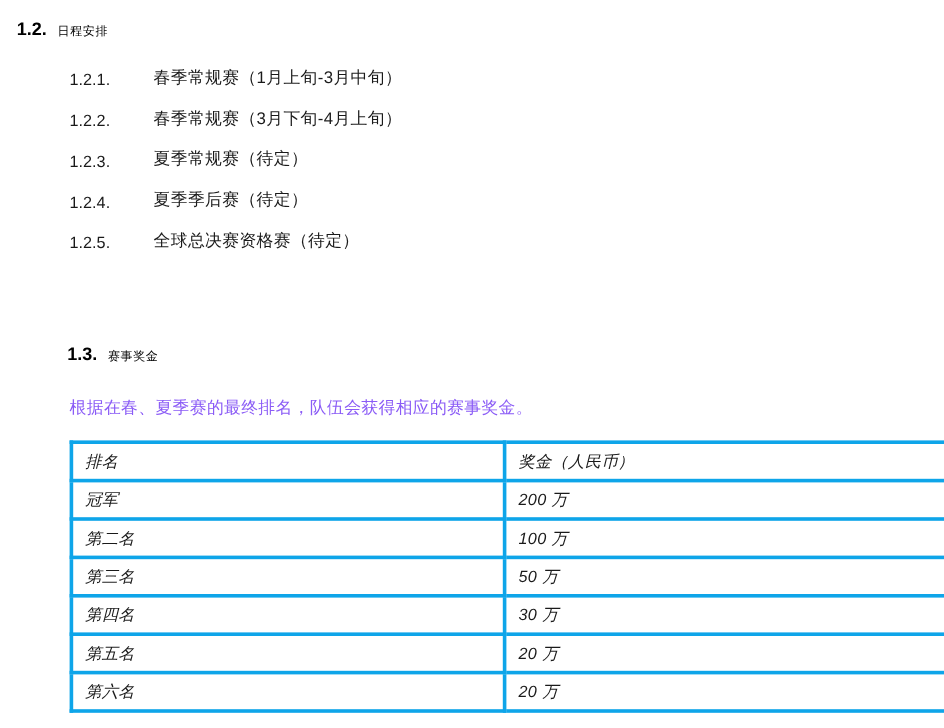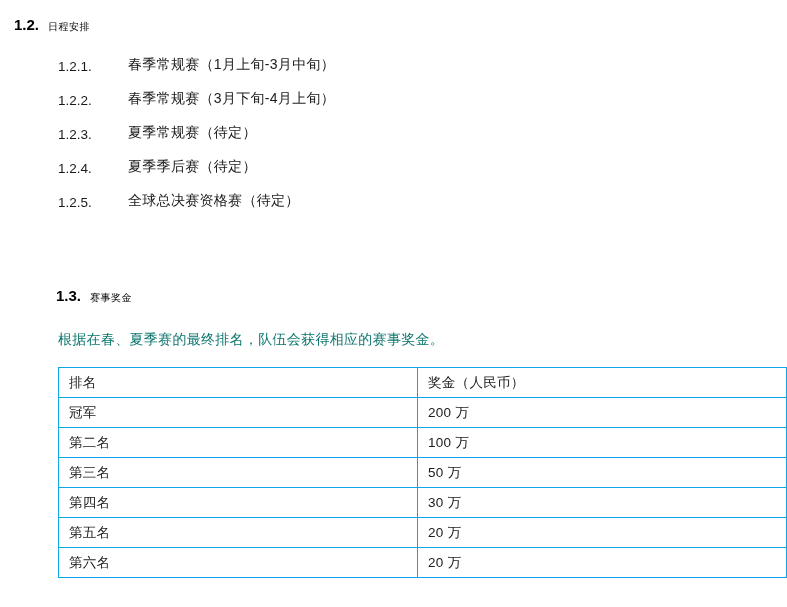--- a/index.html
+++ b/index.html
@@ -61,38 +61,39 @@
     padding-left: 60px;
     font-size: 14px;
     letter-spacing: 0.3px;
   }
 
   
   .paragraph {
     padding-left: 58px;
     font-size: 14px;
     letter-spacing: 0.3px;
-    color: #0f766e;
+    color: #8b5cf6;
   }
 
   
   .prize-table {
     border-collapse: collapse;
     margin-left: 58px;
     width: 708px;
     table-layout: fixed;
   }
   .prize-table td {
-    border: 1px solid #0ea5e9;
+    border: 3px solid #0ea5e9;
     height: 29px;
     padding: 0 0 0 10px;
     font-size: 13.5px;
     color: #1a1a1a;
     vertical-align: middle;
     letter-spacing: 0.3px;
+    font-style: italic;
   }
   .prize-table td.col-rank { width: 348px; }
   .prize-table td.col-prize { width: 358px; }
 
   
   #sec-schedule-heading { position: absolute; left: 0; top: 16px; }
   #sec-schedule-items  { position: absolute; left: 0; top: 56px; }
   .subitem.row0 { margin-bottom: 16px; align-items: flex-end; }
   #sec-prize-heading   { position: absolute; left: 0; top: 287px; padding-left: 42px; }
   #sec-prize-paragraph { position: absolute; left: 0; top: 331px; }

